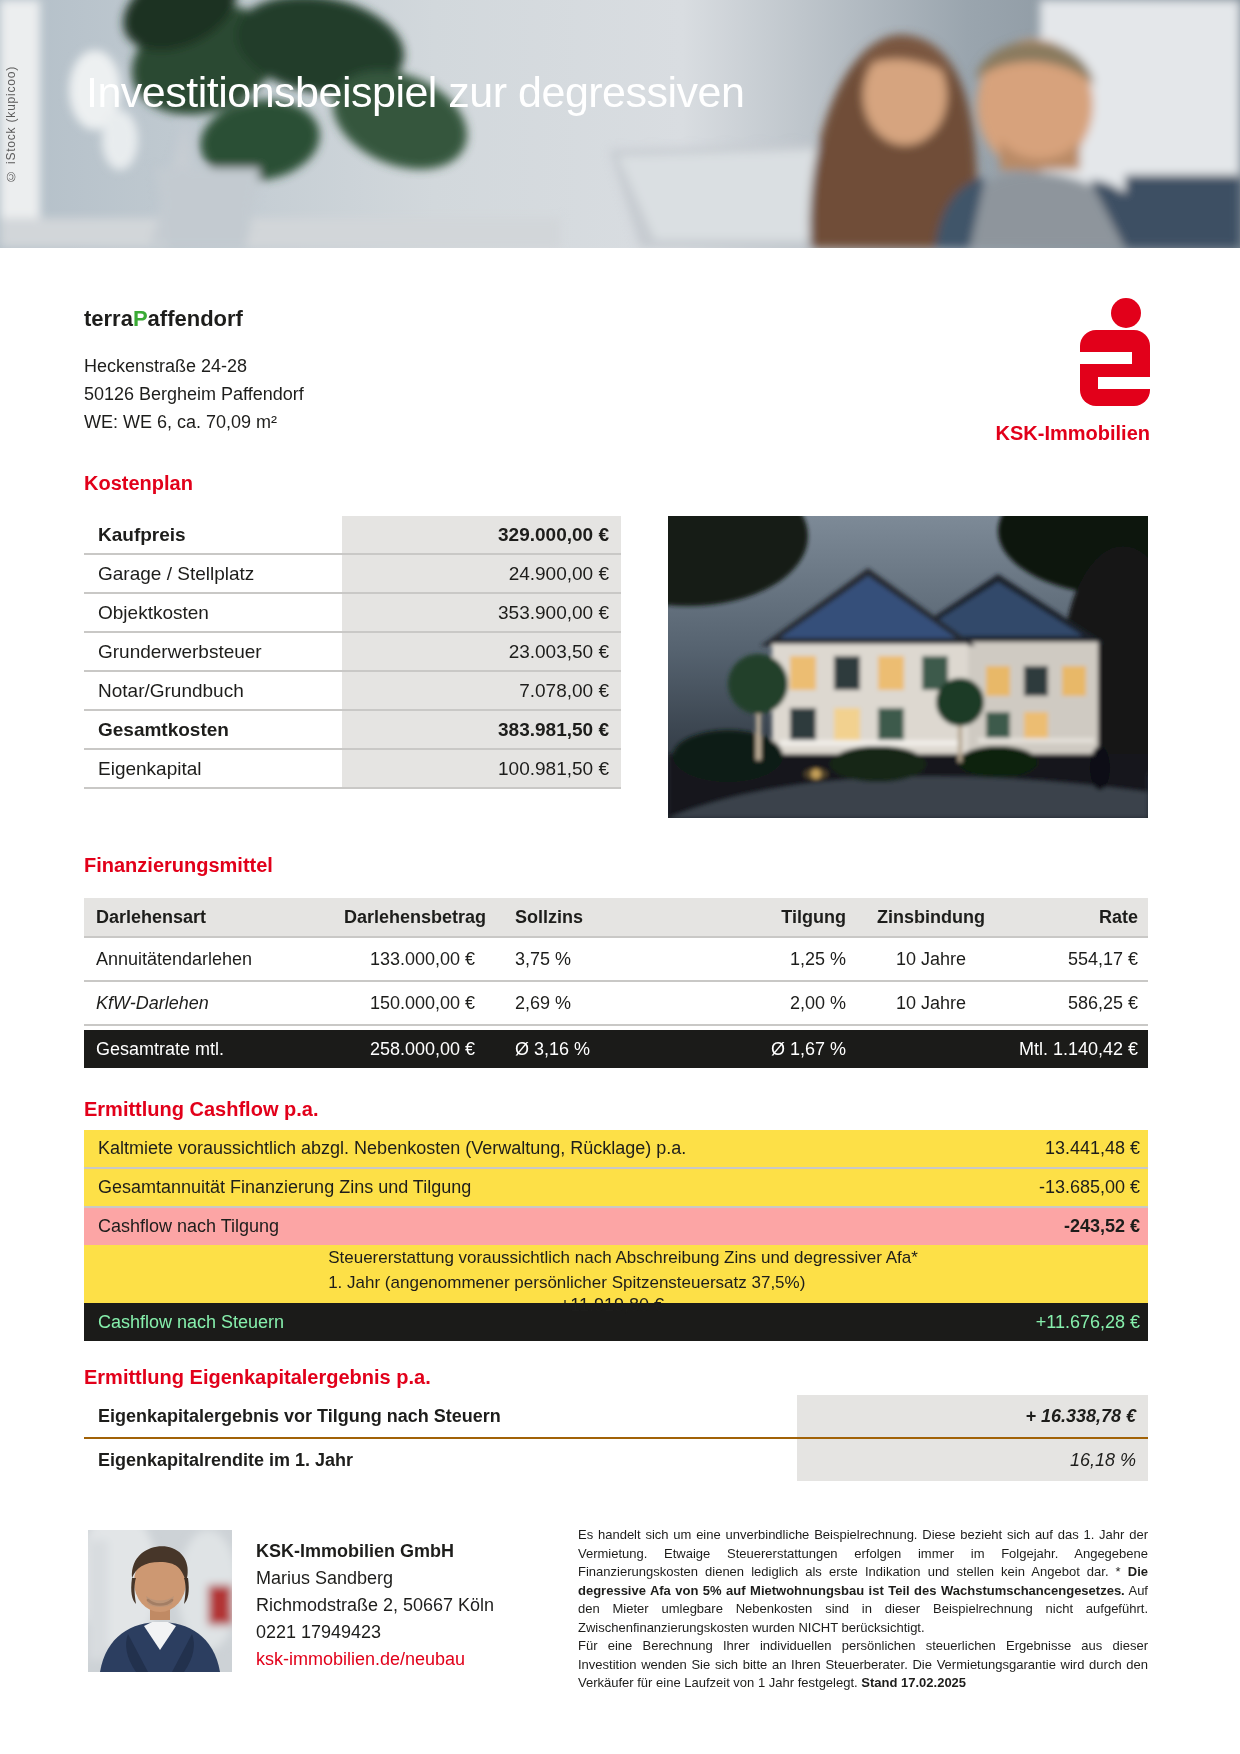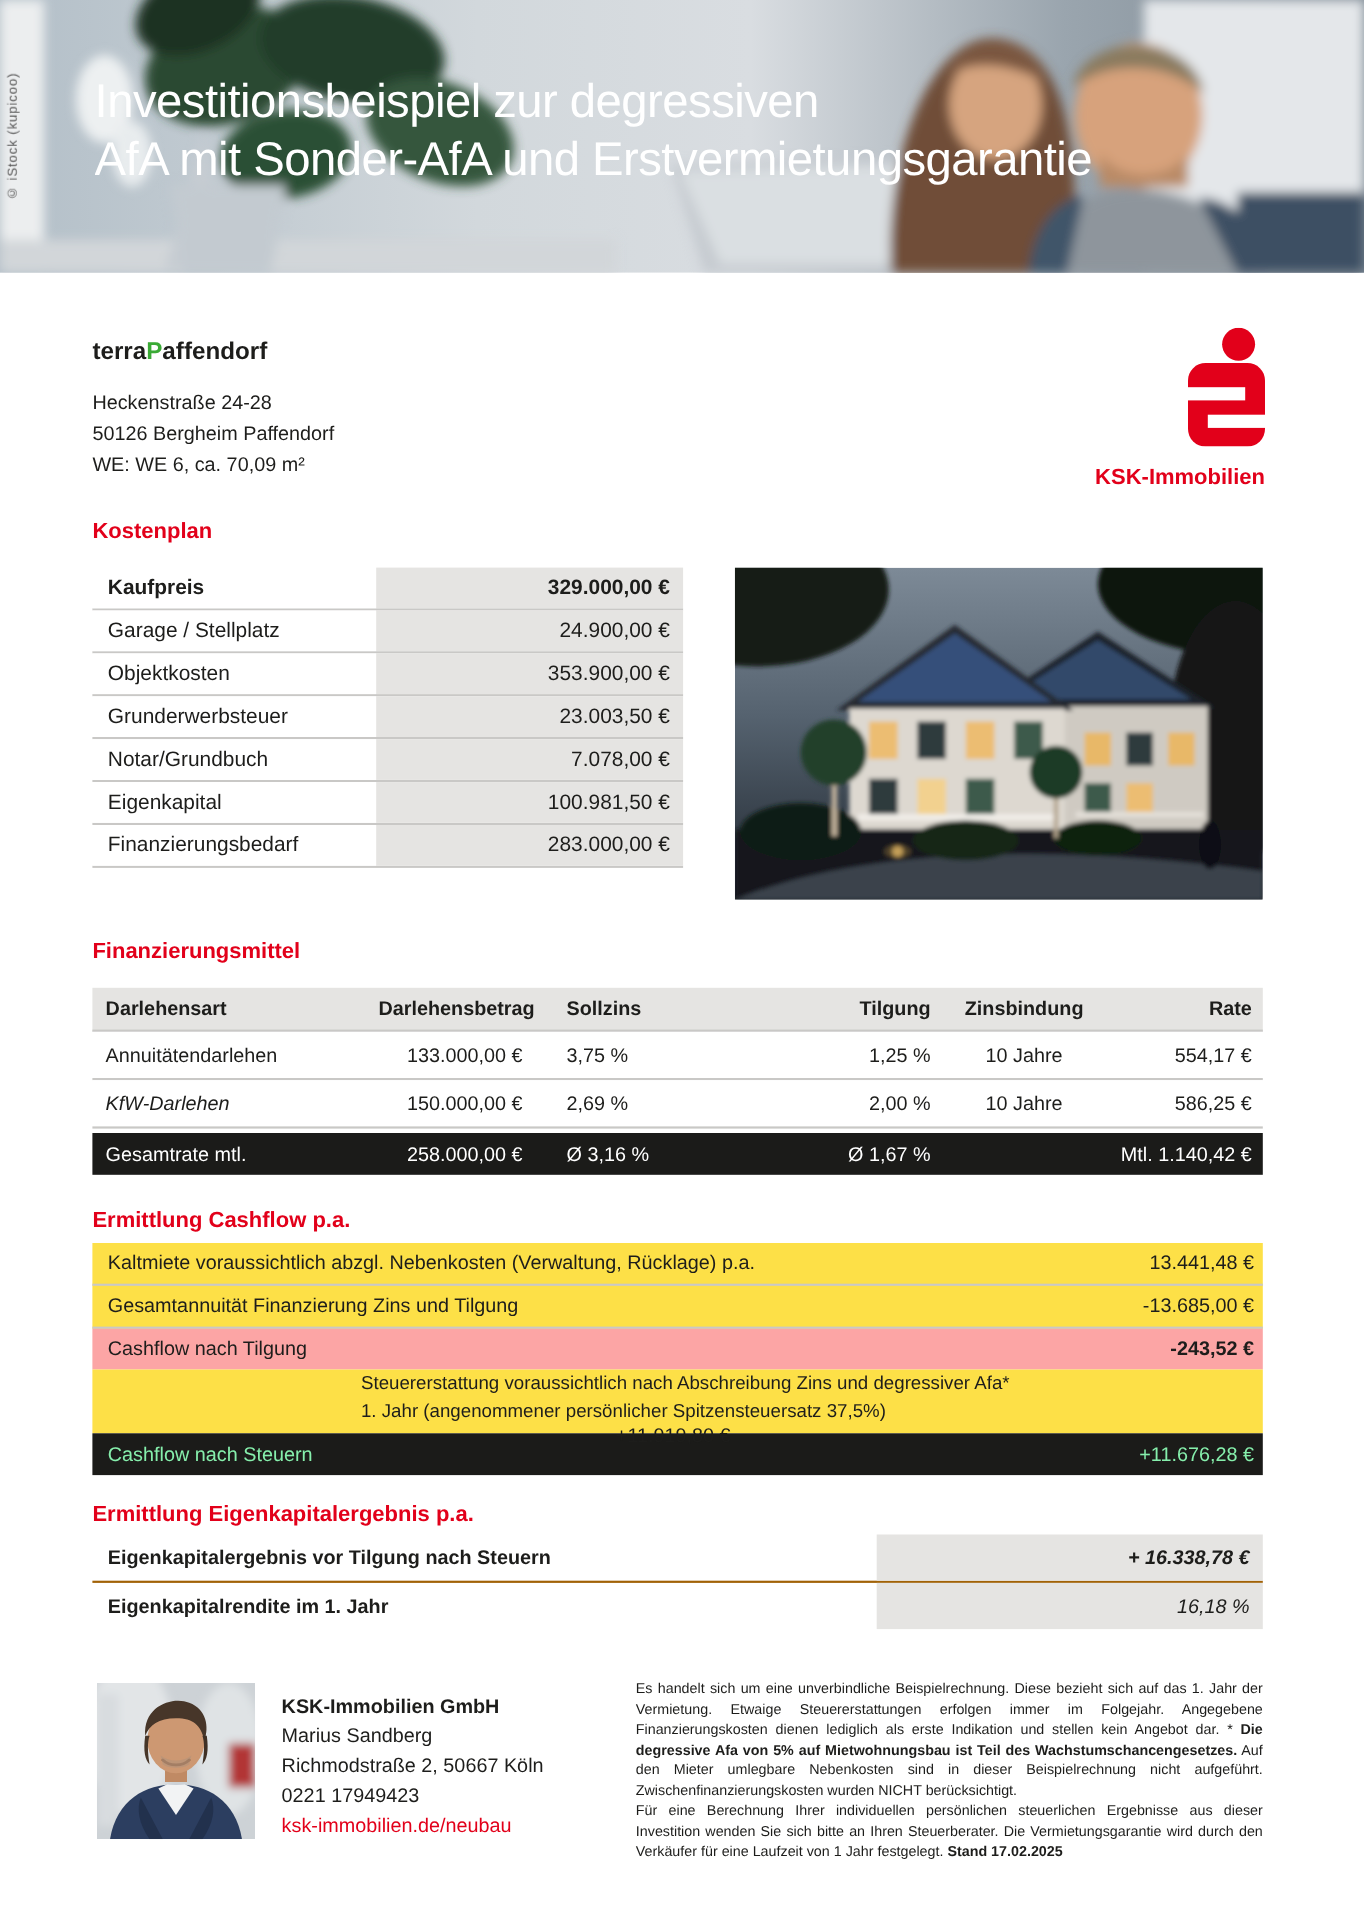--- a/index.html
+++ b/index.html
@@ -135,21 +135,20 @@
         <path d="M975 80 C985 30 1080 25 1095 85 C1060 55 1005 55 975 80 Z" fill="#8a7a5e"></path>
         <path d="M1000 140 C1020 165 1060 165 1080 140 L1080 170 L1000 170 Z" fill="#b98a66"></path>
         <path d="M950 248 C955 195 990 170 1035 172 C1090 175 1130 200 1140 248 Z" fill="#8e959c"></path>
         <path d="M935 248 C940 200 965 180 985 178 L970 248 Z" fill="#415469"></path>
         <path d="M1150 248 C1145 195 1110 180 1090 180 L1125 248 Z" fill="#3c4f63"></path>
         <rect x="1125" y="175" width="115" height="73" fill="#3c4f63"></rect>
       </g>
     </svg>
     <div class="hero-title">
       <div>Investitionsbeispiel zur degressiven</div>
-      <div>AfA mit Sonder-AfA und Erstvermietungsgarantie</div>
     </div>
     <div class="credit">© iStock (kupicoo)</div>
   </div>
 
   <div class="prop-name"><span>terra</span><span class="green">P</span><span>affendorf</span></div>
   <div class="prop-address">
     <div>Heckenstraße 24-28</div>
     <div>50126 Bergheim Paffendorf</div>
     <div>WE: WE 6, ca. 70,09 m²</div>
   </div>
@@ -182,27 +181,27 @@
       <div class="kp-value">353.900,00 €</div>
     </div>
     <div class="kp-row">
       <div class="kp-label">Grunderwerbsteuer</div>
       <div class="kp-value">23.003,50 €</div>
     </div>
     <div class="kp-row">
       <div class="kp-label">Notar/Grundbuch</div>
       <div class="kp-value">7.078,00 €</div>
     </div>
+    <div class="kp-row bold">
+      <div class="kp-label">Gesamtkosten</div>
+      <div class="kp-value">383.981,50 €</div>
+    </div>
     <div class="kp-row">
       <div class="kp-label">Eigenkapital</div>
       <div class="kp-value">100.981,50 €</div>
-    </div>
-    <div class="kp-row">
-      <div class="kp-label">Finanzierungsbedarf</div>
-      <div class="kp-value">283.000,00 €</div>
     </div>
   </div>
 
   <div class="building">
     <svg width="480" height="302" viewBox="0 0 480 302">
       <defs>
         <linearGradient id="duskSky" x1="0" y1="0" x2="0" y2="1">
           <stop offset="0" stop-color="#7d8a97"></stop>
             <stop offset="0.45" stop-color="#55626f"></stop>
           <stop offset="0.8" stop-color="#333c46"></stop>

